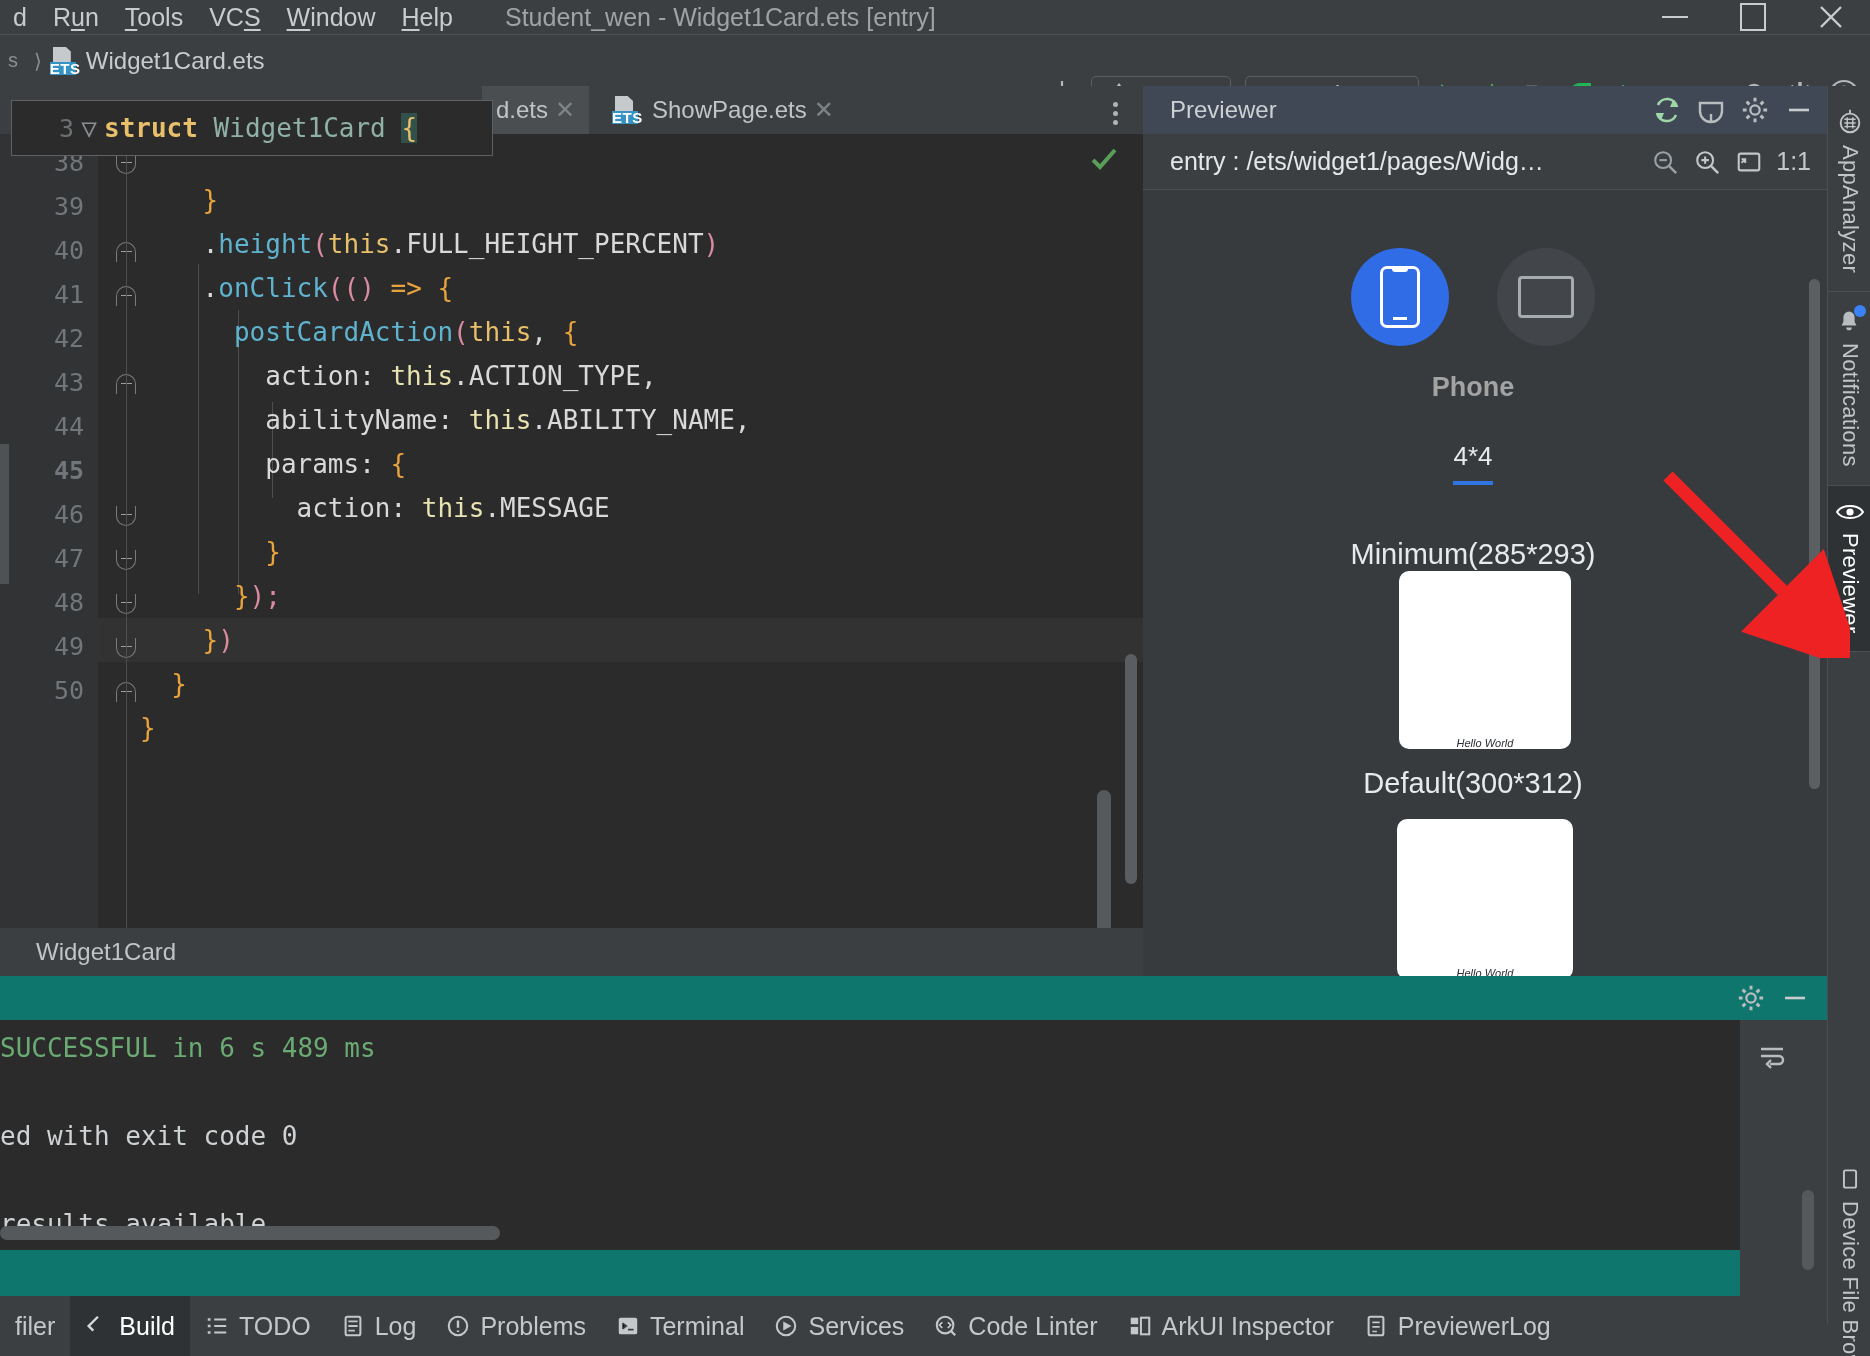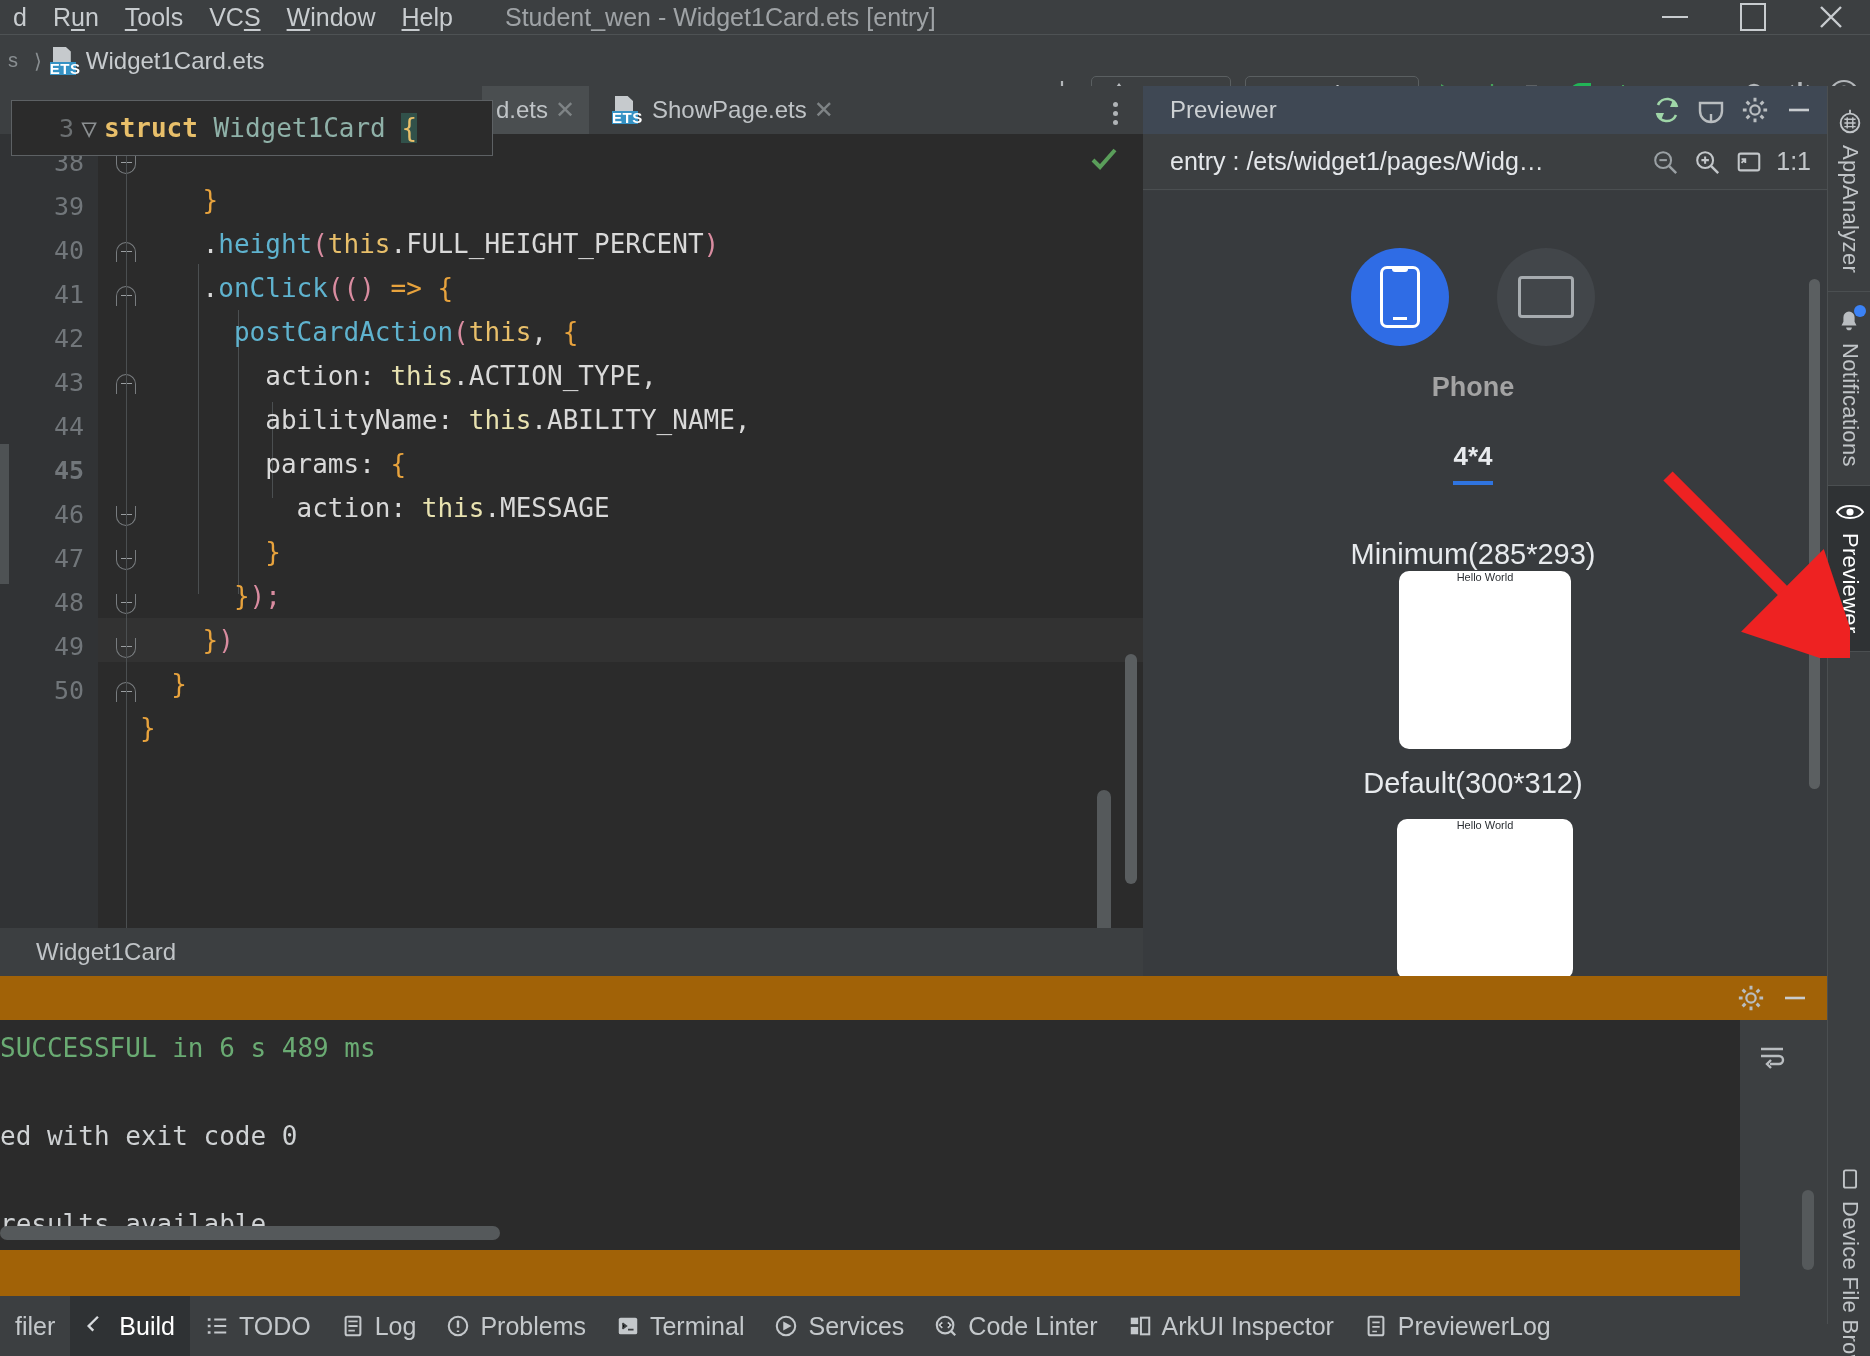--- a/index.html
+++ b/index.html
@@ -204,31 +204,32 @@
   .phone-glyph { width: 40px; height: 62px; border: 3px solid #fff; border-radius: 7px;
     position: relative; }
   .phone-glyph::before { content: ""; position: absolute; left: 50%; top: -1px; width: 16px;
     height: 4px; background: #fff; transform: translateX(-50%); border-radius: 0 0 3px 3px; }
   .phone-glyph::after { content: ""; position: absolute; left: 50%; bottom: 5px; width: 14px;
     height: 3px; background: #fff; transform: translateX(-50%); }
   .tablet-glyph { width: 56px; height: 42px; border: 3px solid #a6abaf; border-radius: 4px; }
   .dev-label { position: absolute; left: 0; top: 181px; width: 660px; text-align: center;
     font-size: 27px; font-weight: bold; color: #a3a3a3; }
 
-  .size-tabs { position: absolute; left: 0; top: 250px; width: 660px; text-align: center; font-weight: bold; }
+  .size-tabs { position: absolute; left: 0; top: 250px; width: 660px; text-align: center; }
   .size-tab { display: inline-block; font-size: 26px; color: #e8ebee; padding-bottom: 9px;
     border-bottom: 4px solid #2f74e0; }
   .sz-cap { position: absolute; left: 0; width: 660px; text-align: center;
     font-size: 29px; color: #e7eaed; }
   .cap-min { top: 328px; margin-top: 19px; }
   .cap-def { top: 576px; }
   .card-white {
     position: absolute; left: 50%; transform: translateX(-50%); background: #fff;
-    border-radius: 10px; display: flex; align-items: flex-start; justify-content: center;
+    border-radius: 10px; display: flex; align-items: flex-end; justify-content: center;
     color: #2b2f33;
+    font-style: italic;
   }
   .card-min { top: 380px; width: 172px; height: 178px; font-size: 11px; }
   .card-def { top: 628px; width: 176px; height: 160px; font-size: 11px; }
   .prev-vscroll {
     position: absolute; right: 7px; top: 88px; width: 11px; height: 510px;
     background: #5b5f61; border-radius: 6px;
   }
 
   
   .right-strip {
@@ -243,21 +244,21 @@
   .vtab .vlabel {
     writing-mode: vertical-rl; font-size: 22px; color: #c1c5c8; white-space: nowrap;
     letter-spacing: .3px;
   }
   .vtab.active .vlabel { color: #ffffff; }
   .strip-div { width: 43px; height: 1px; background: #4b4f51; }
 
   
   .build-panel {
     position: absolute; left: 0; top: 976px; width: 1827px; height: 320px;
-    background: #a16207;
+    background: #0f766e;
   }
   .bp-head { position: absolute; left: 0; top: 0; width: 1827px; height: 44px;
     display: flex; align-items: center; justify-content: flex-end; padding-right: 10px; }
   .bp-console {
     position: absolute; left: 0; top: 44px; width: 1740px; height: 230px;
     background: #2b2b2b; font-family: "DejaVu Sans Mono", monospace; font-size: 26px;
     line-height: 44px; overflow: hidden; padding-top: 6px;
   }
   .bp-console .ok { color: #6aab73; }
   .bp-console .txt { color: #cfd2d4; }

